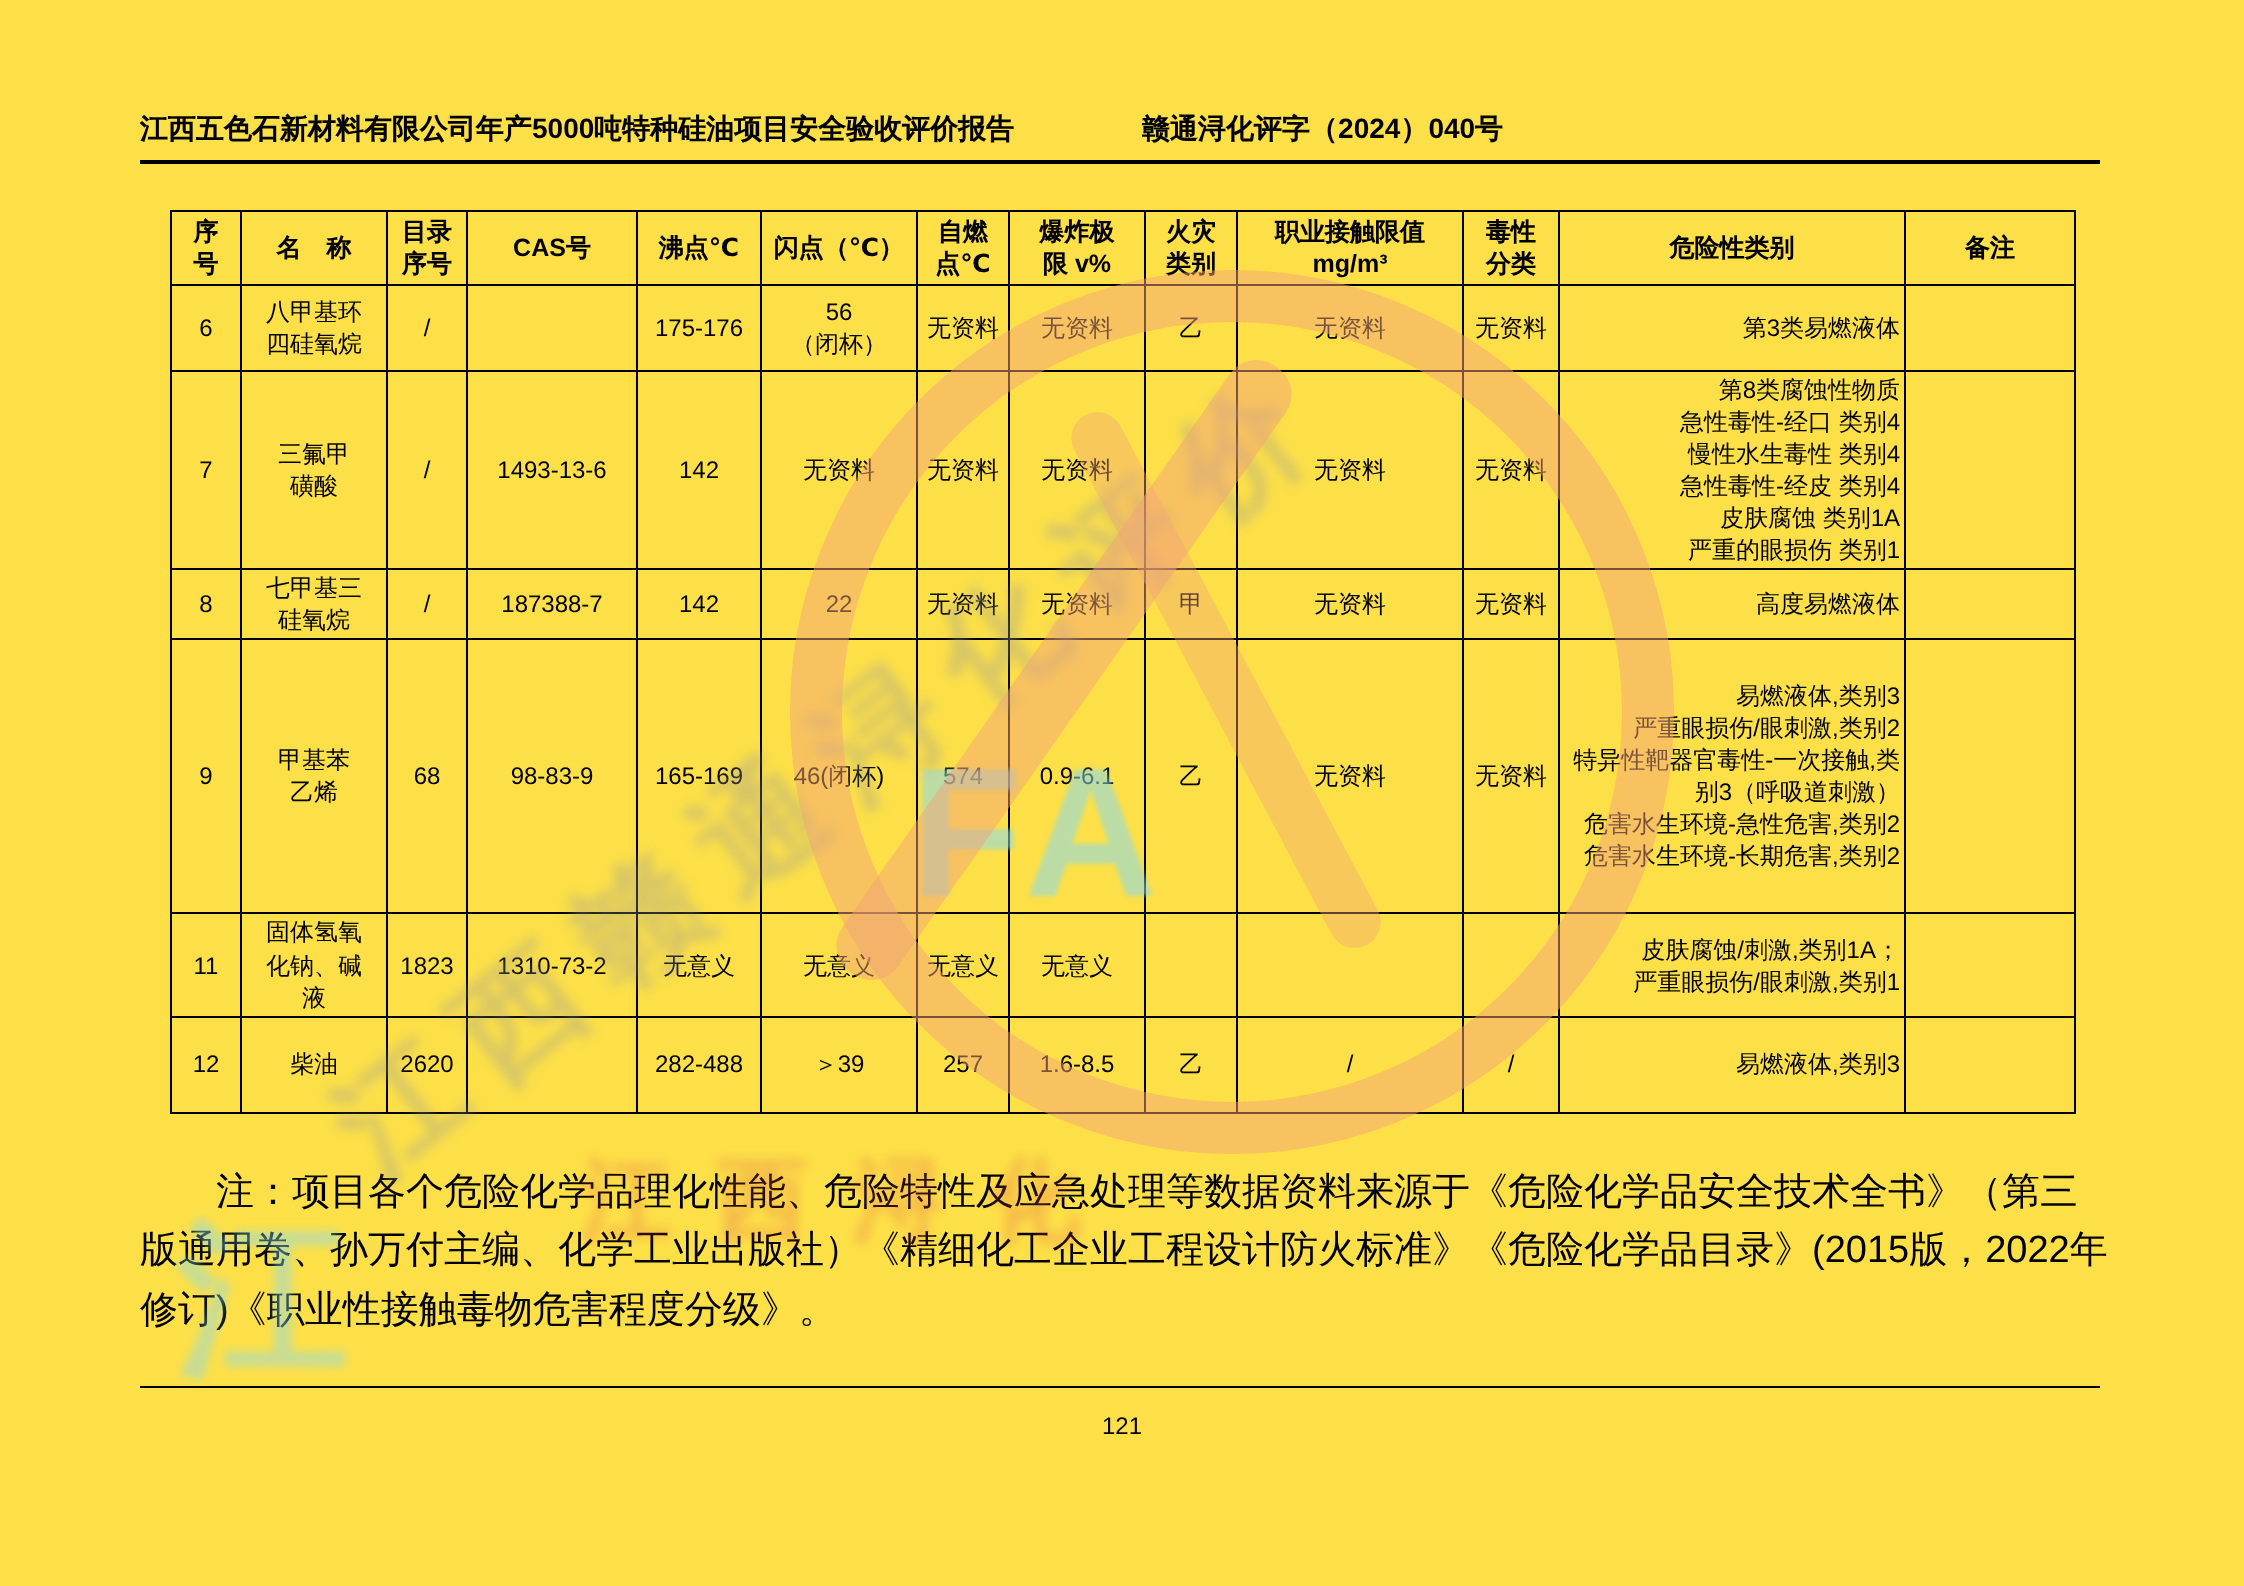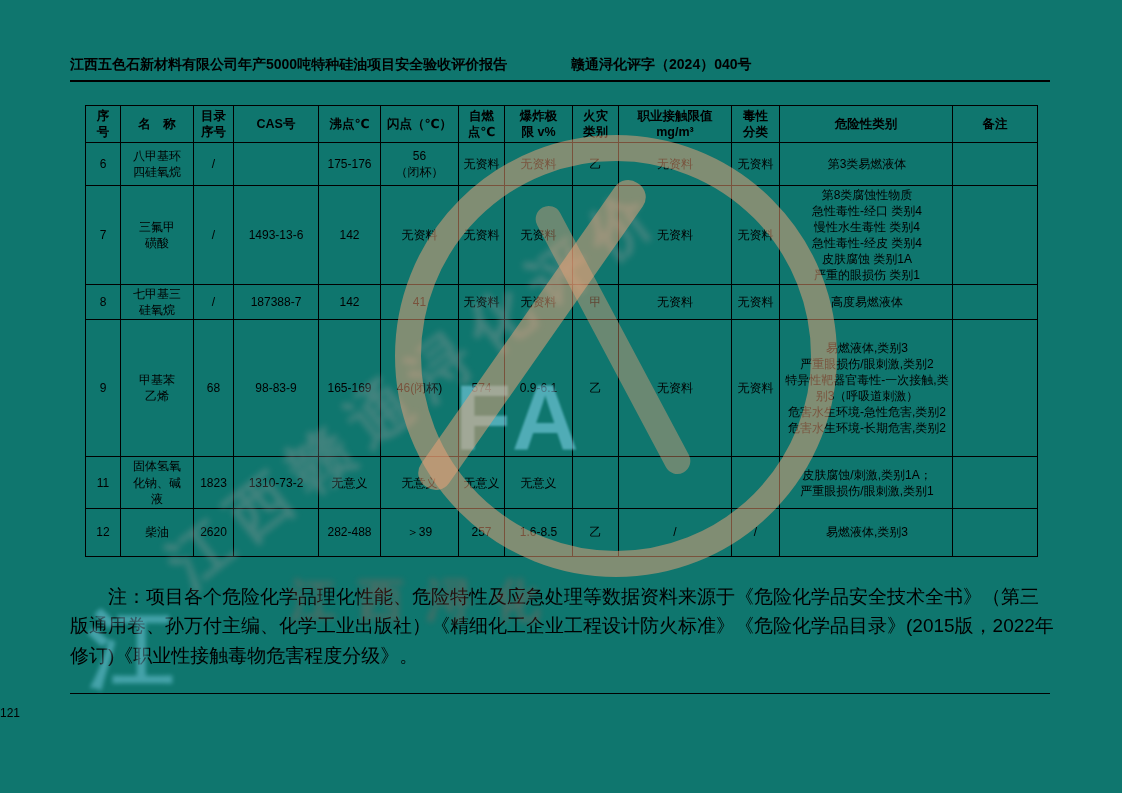--- a/index.html
+++ b/index.html
@@ -1,49 +1,49 @@
 <!DOCTYPE html>
 <html style="--stamp-color: #F2A478; --gray-wm-color: #9a9a9a; --blue-wm-color: #86d9f2; --red-wm-color: #e0584e;"><head>
 <meta charset="utf-8">
 <style>
   html,body{margin:0;padding:0;background:#fff;}
   body{font-family:"Liberation Sans","DejaVu Sans",sans-serif;color:#000;}
-  #page{position:relative;width:1122px;height:793px;background:#0f766e;overflow:hidden;}
+  #page{position:relative;width:1122px;height:793px;background:#fde047;overflow:hidden;}
 
   
   .doc-header{position:absolute;left:70px;top:56px;width:980px;
     border-bottom:2px solid #000;padding-bottom:6px;
     font-size:14px;font-weight:bold;white-space:nowrap;}
   .doc-header .right{margin-left:60px;}
 
   
   table.main{position:absolute;left:85px;top:105px;width:952px;
     border-collapse:collapse;table-layout:fixed;}
   table.main th,table.main td{border:1px solid #000;padding:1px 2px;
     text-align:center;vertical-align:middle;font-size:12px;
     white-space:pre-line;word-break:break-all;overflow:hidden;}
   table.main th{font-weight:bold;font-size:12.5px;line-height:1.3;}
   table.main td{line-height:1.35;}
-  table.main td.left{text-align:center;line-height:16px;padding-left:4px;}
+  table.main td.left{text-align:right;line-height:16px;padding-left:4px;}
   thead tr{height:37px;}
   tbody tr:nth-child(1){height:43px;}
   tbody tr:nth-child(2){height:98px;}
   tbody tr:nth-child(3){height:35px;}
   tbody tr:nth-child(4){height:137px;}
   tbody tr:nth-child(5){height:42px;}
   tbody tr:nth-child(6){height:48px;}
   tbody tr:nth-child(7){height:33px;margin-top:27px;}
 
   
   .note{position:absolute;left:70px;top:582px;width:985px;
     font-size:19px;line-height:1.55;text-indent:2em;}
   .footer-rule{position:absolute;left:70px;top:693px;width:980px;
     border-top:1.5px solid #000;height:0;}
   .page-number{position:absolute;left:0;top:706px;width:1122px;
-    font-size:12px;}
+    text-align:center;font-size:12px;}
 
   
   .wm{position:absolute;pointer-events:none;}
   .wm-circle{left:395px;top:135px;width:390px;height:390px;border-radius:50%;
     border:26px solid var(--stamp-color);opacity:.50;z-index:6;}
   .wm-slash{left:515px;top:150px;width:34px;height:370px;background:var(--stamp-color);
     opacity:.50;transform:rotate(35deg);border-radius:16px;z-index:6;}
   .wm-slash2{left:600px;top:190px;width:26px;height:300px;background:var(--stamp-color);
     opacity:.40;transform:rotate(-28deg);border-radius:14px;z-index:6;}
   .wm-gray{left:150px;top:540px;transform:rotate(-38deg);transform-origin:left top;
@@ -147,21 +147,21 @@
 严重的眼损伤 类别1</td>
           <td></td>
         </tr>
         <tr>
           <td>8</td>
           <td>七甲基三
 硅氧烷</td>
           <td>/</td>
           <td>187388-7</td>
           <td>142</td>
-          <td>41</td>
+          <td>22</td>
           <td>无资料</td>
           <td>无资料</td>
           <td>甲</td>
           <td>无资料</td>
           <td>无资料</td>
           <td class="left">高度易燃液体</td>
           <td></td>
         </tr>
         <tr>
           <td>9</td>

